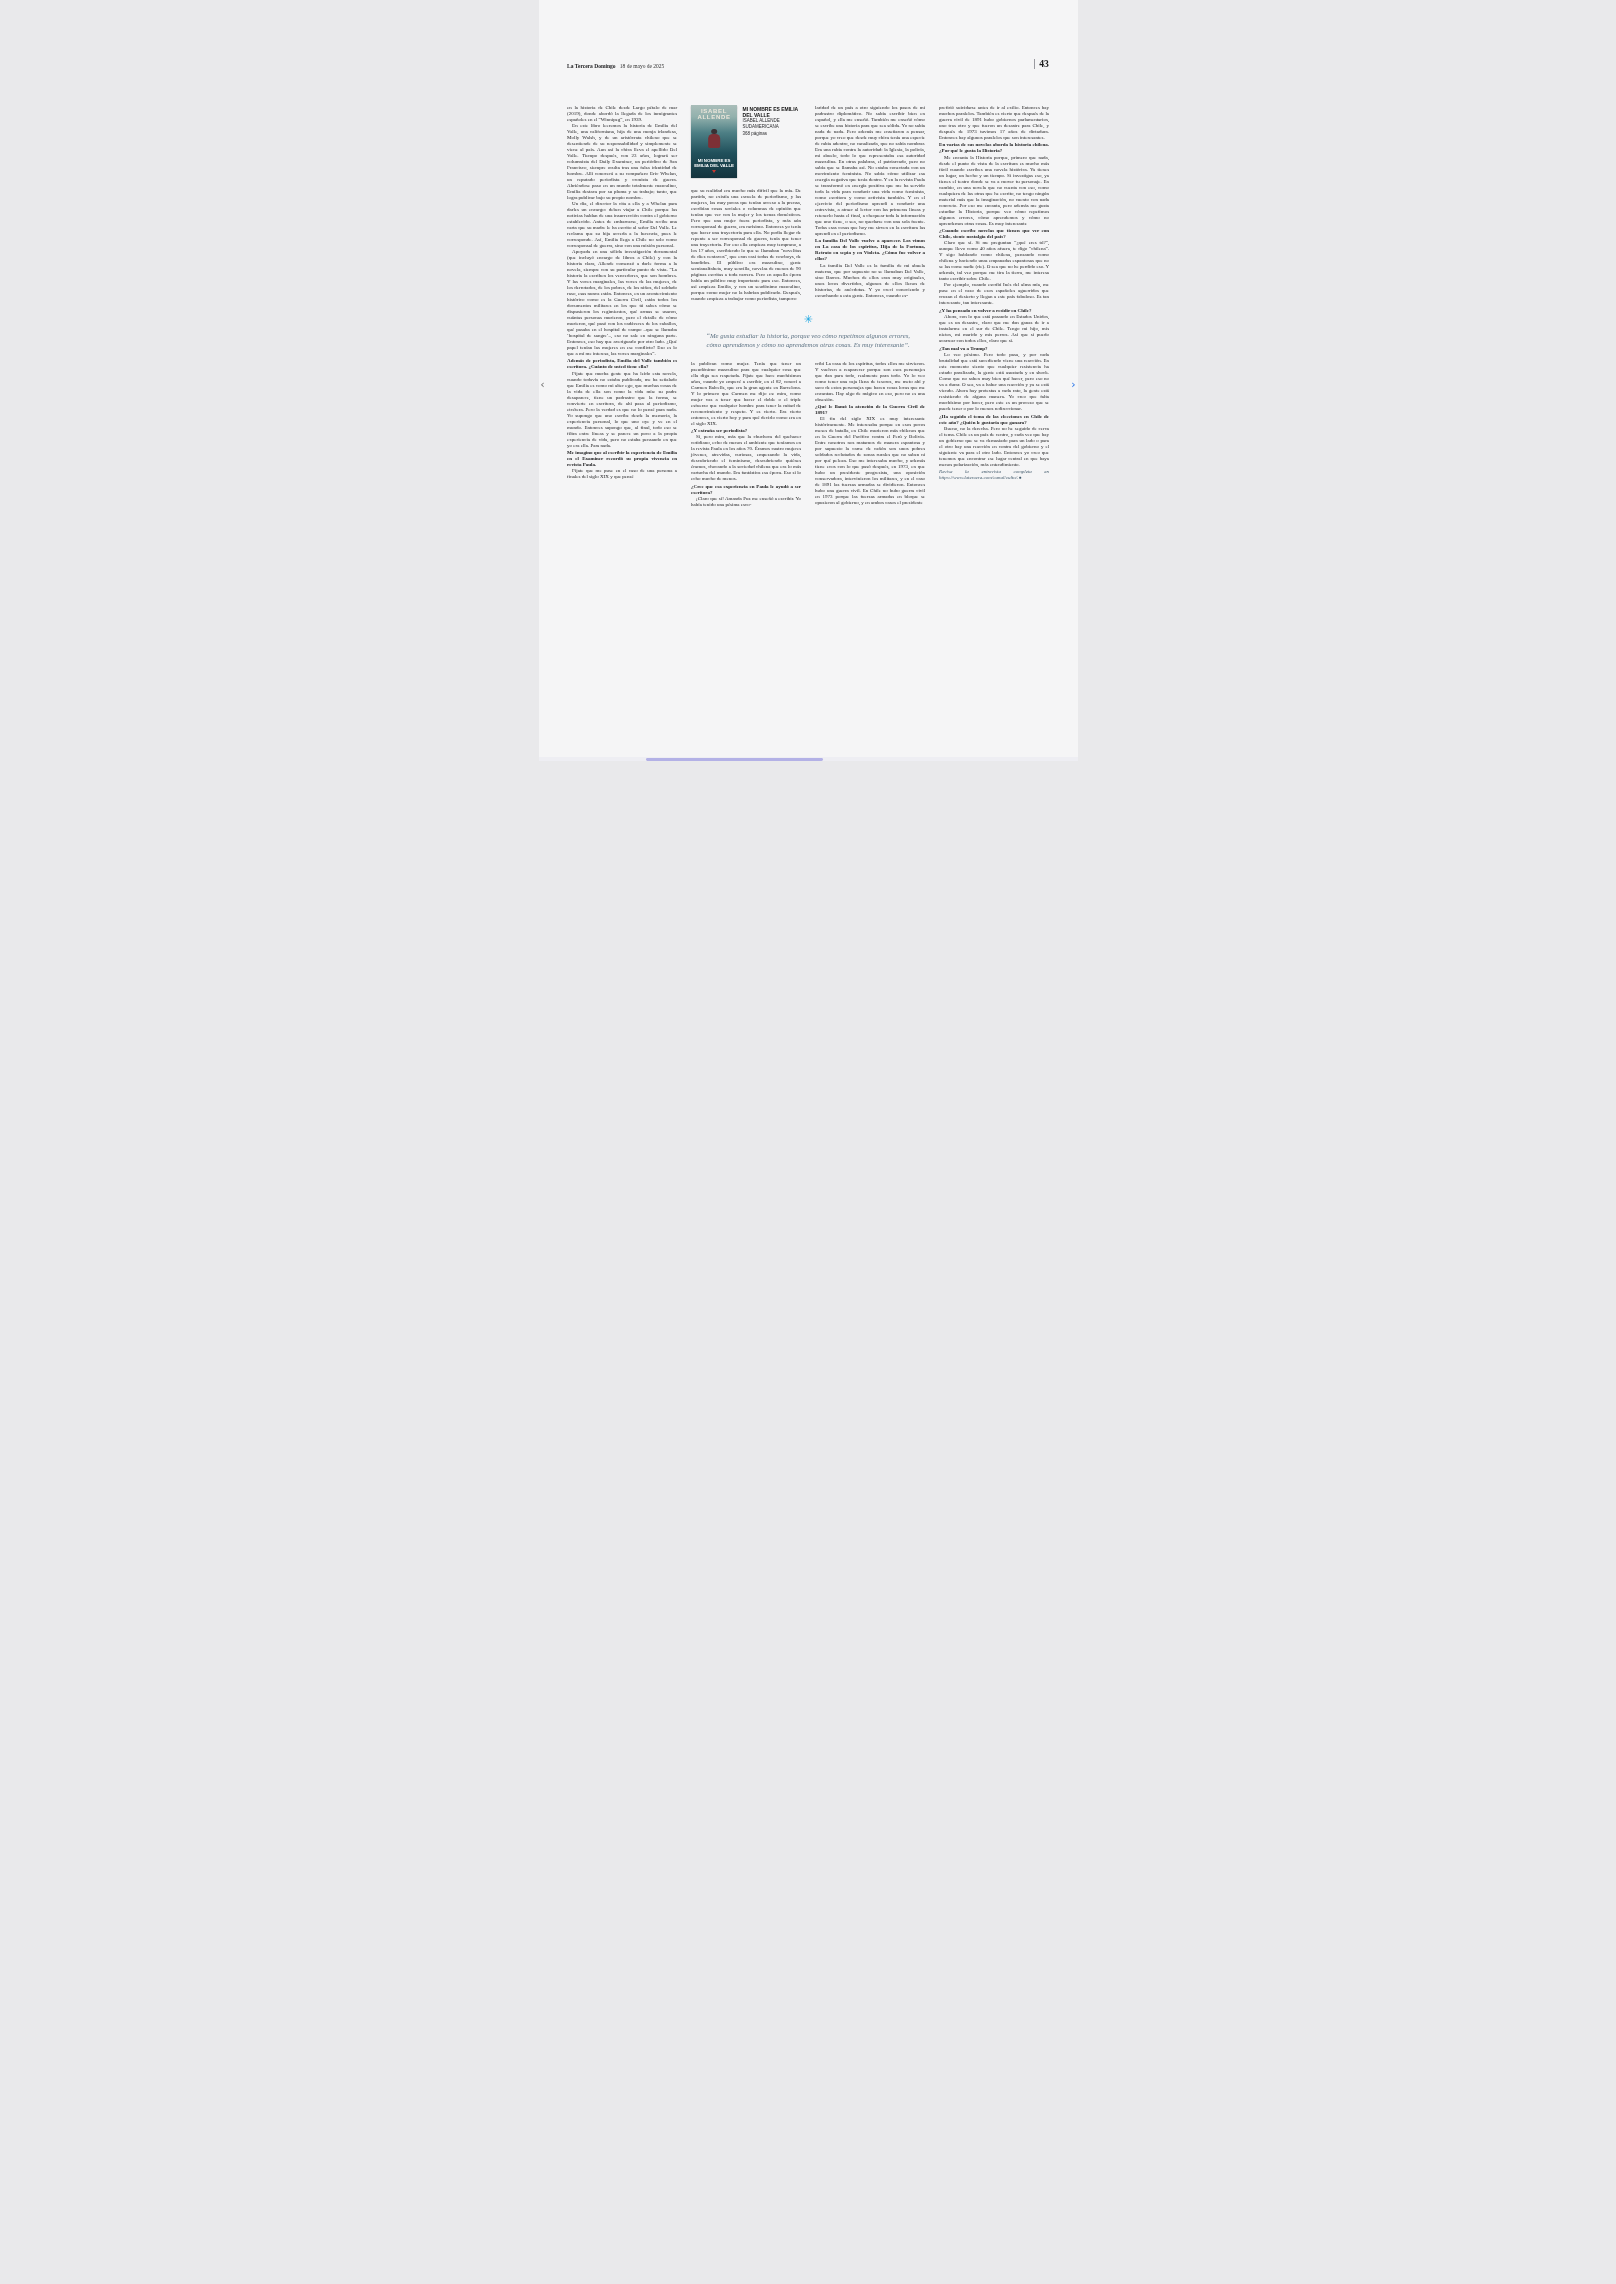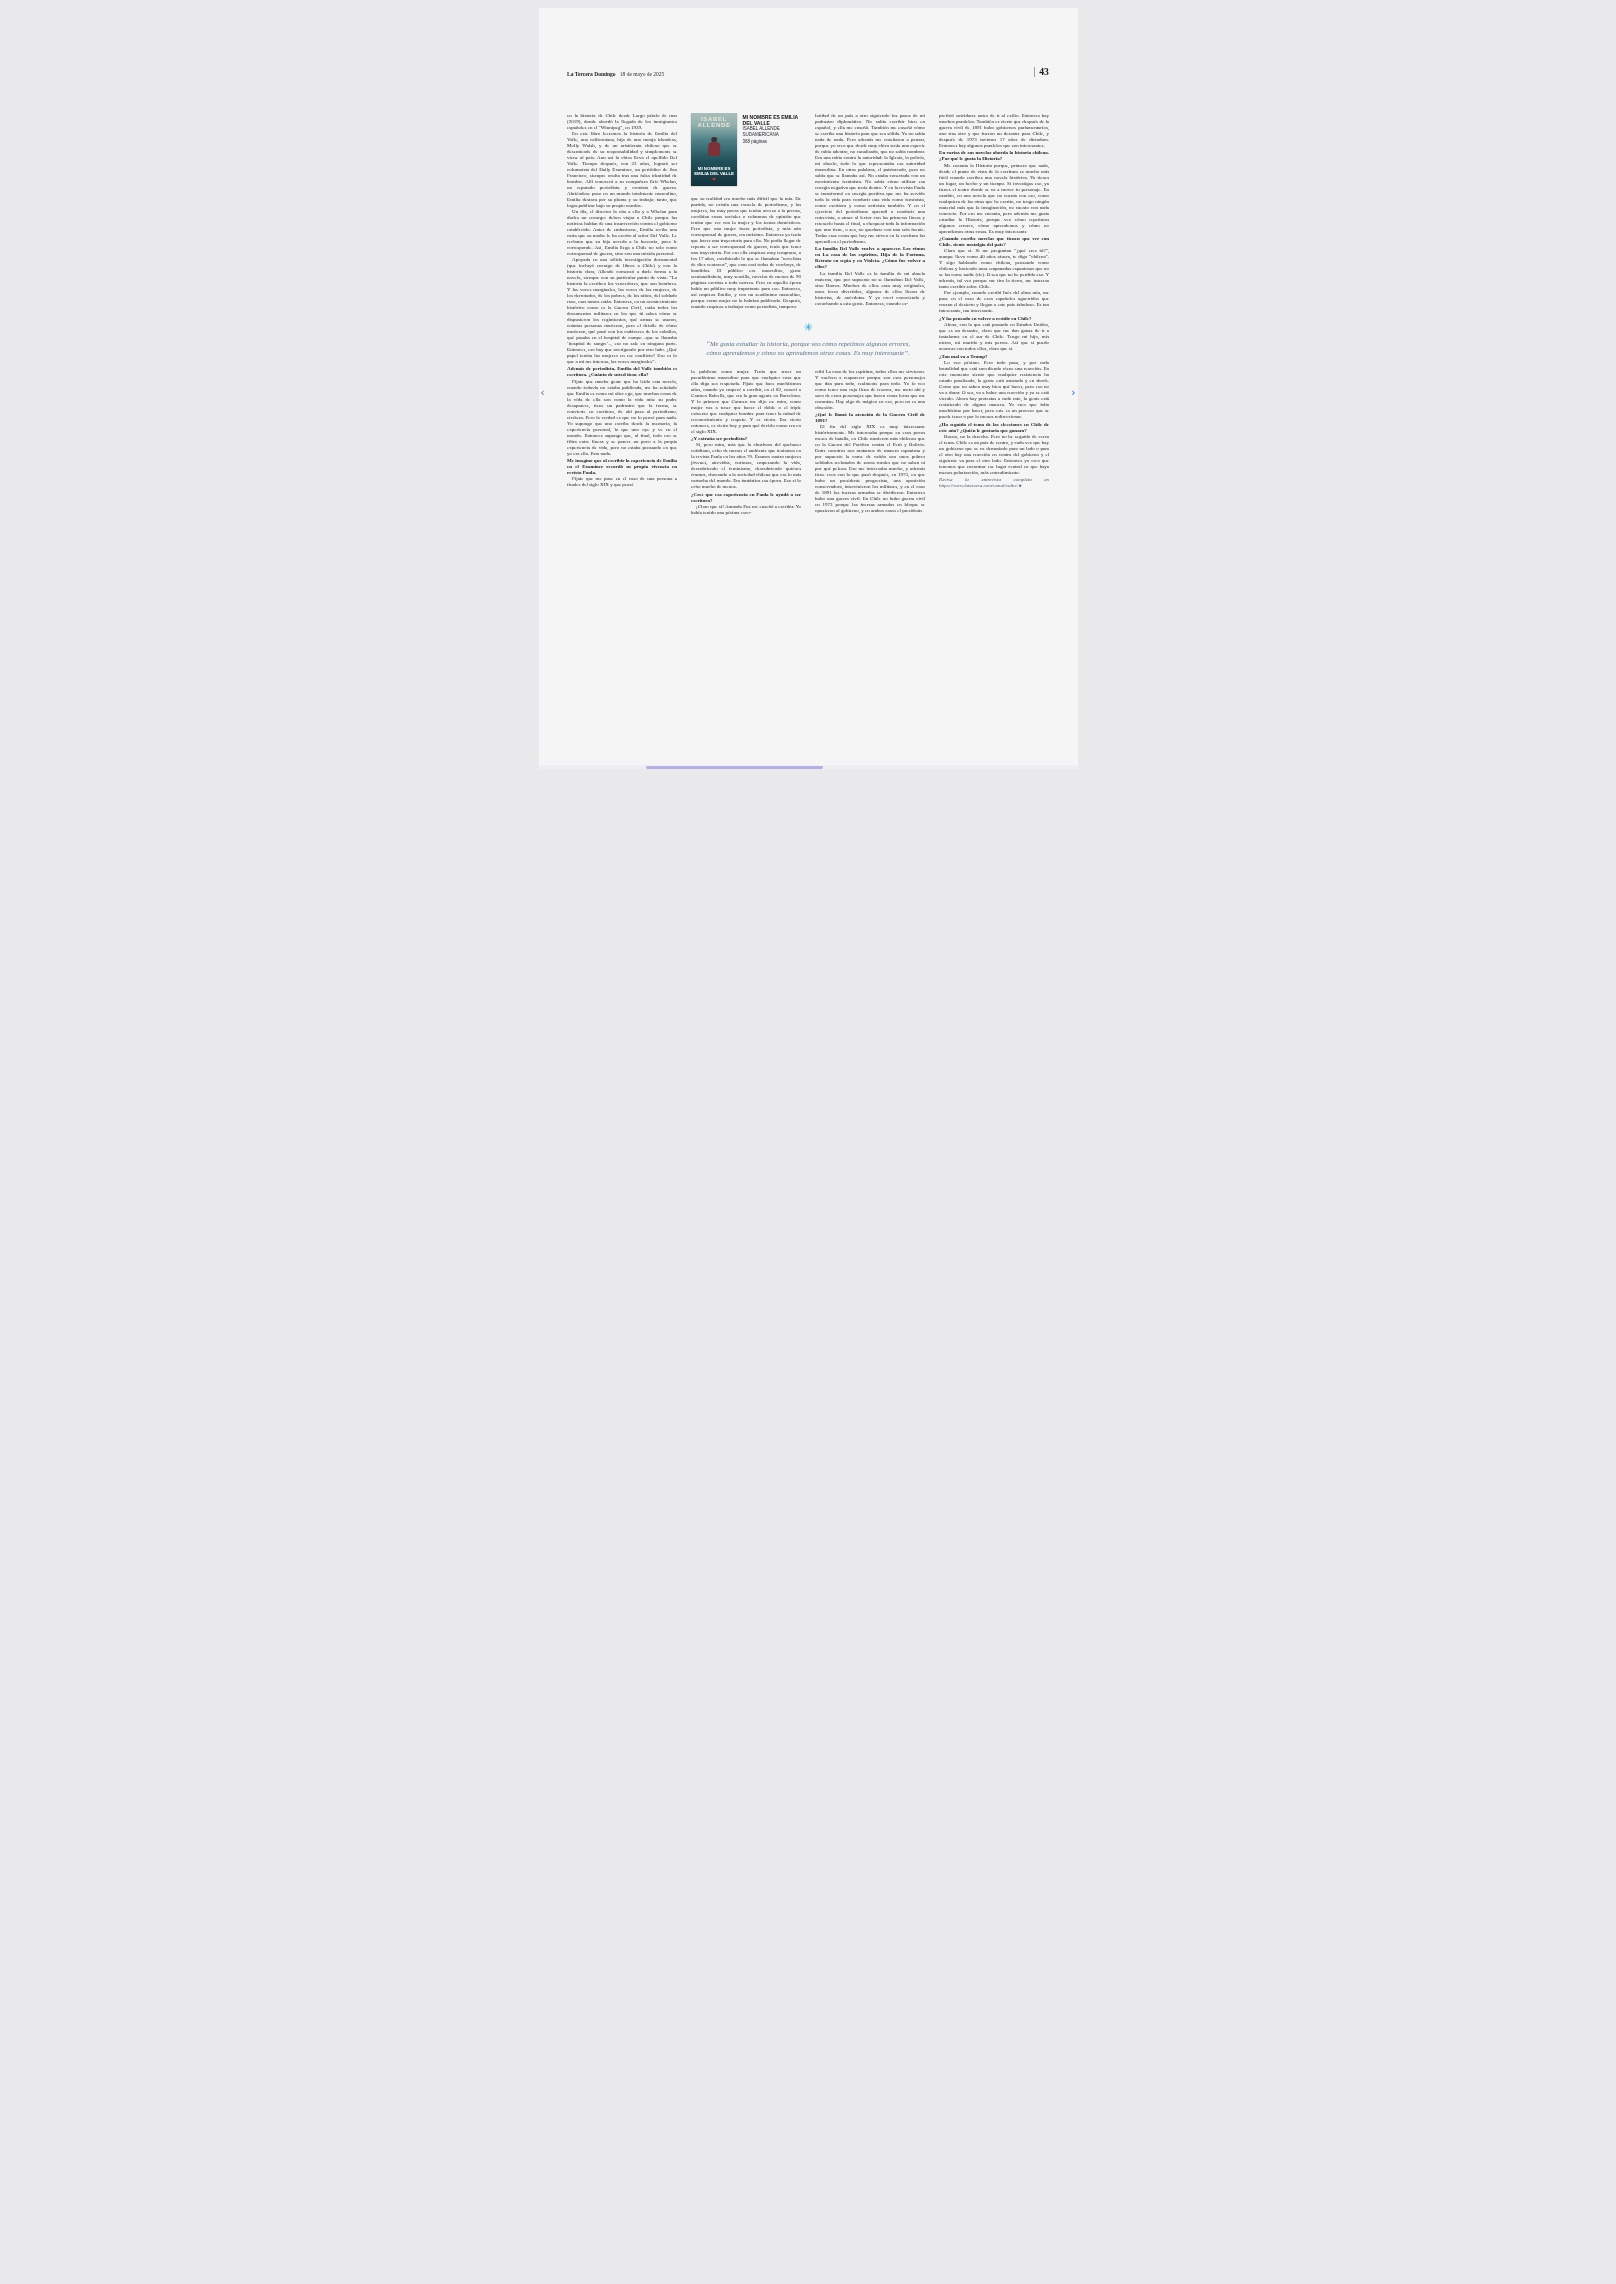--- a/index.html
+++ b/index.html
@@ -1,17 +1,17 @@
 <!DOCTYPE html>
 <html lang="es" style="font-size:7.4px"><head>
 <meta charset="utf-8">
 <style>
   html,body{margin:0;padding:0;background:#e9e9eb;}
   body{font-family:"Liberation Serif","DejaVu Serif",serif;color:#1c1c1e;}
-  .sheet{position:relative;width:539px;min-height:761px;margin:8px auto;background:#f5f5f6;box-sizing:border-box;padding:0 28.6px;}
+  .sheet{position:relative;width:539px;min-height:761px;margin:0 auto;background:#f5f5f6;box-sizing:border-box;padding:0 28.6px;}
   
   .masthead{display:flex;justify-content:space-between;align-items:flex-end;padding-top:59px;}
   .mast-left{font-size:5.5px;}
   .pub{font-weight:700;}
   .date{margin-left:2.8px;color:#333;}
   .folio{font-size:9.7px;font-weight:700;border-left:0.7px solid #9a9aa0;padding-left:4.1px;line-height:1;}
   
   .columns{display:flex;gap:14px;margin-top:36px;align-items:flex-start;}
   .col{width:110px;flex:0 0 110px;}
   .middle{width:234px;flex:0 0 234px;}

